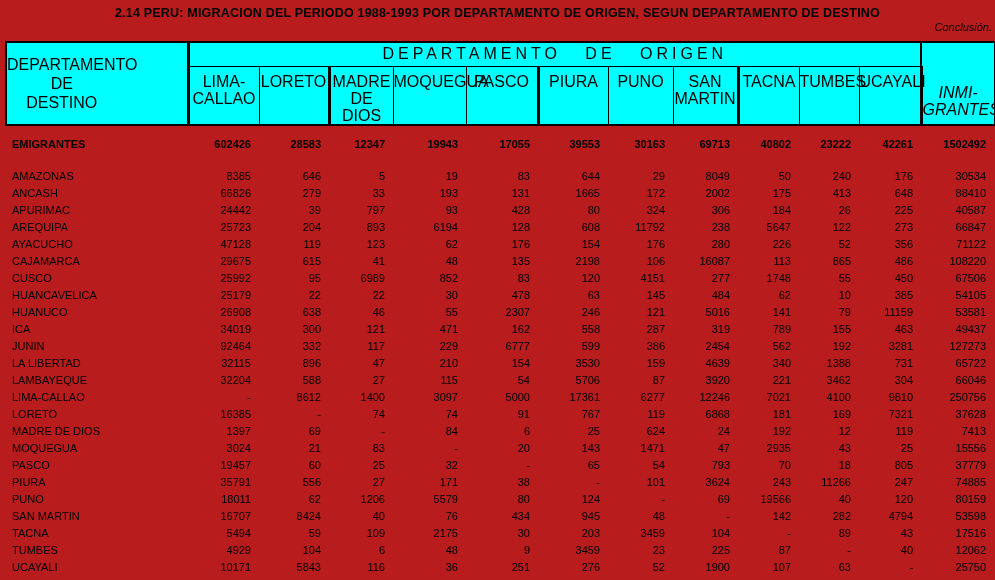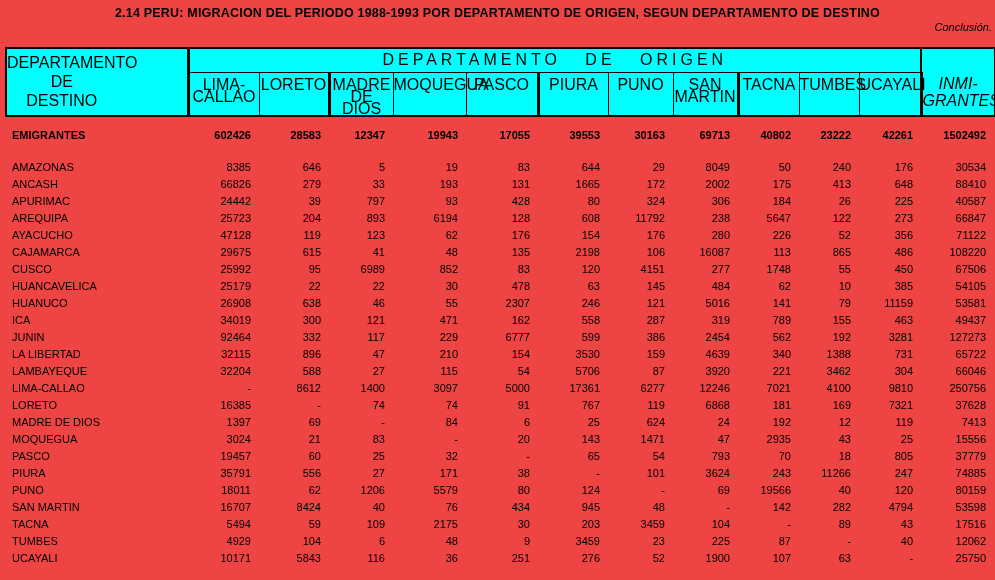--- a/index.html
+++ b/index.html
@@ -1,38 +1,38 @@
 <!DOCTYPE html>
 <html><head>
 <meta charset="utf-8">
 <style>
   * { margin: 0; padding: 0; box-sizing: border-box; }
   html, body { background: #e8e8e8; }
   .page {
     width: 995px; height: 580px;
-    background: #ef4444;
+    background: #b91c1c;
     color: #000;
     font-family: "Liberation Sans", "DejaVu Sans", sans-serif;
     position: relative;
     overflow: hidden;
   }
   .title {
     padding-top: 6px;
     text-align: center;
     font-weight: bold;
     font-size: 12.5px;
     letter-spacing: 0.2px;
   }
   .conclusion {
     text-align: right;
     font-style: italic;
     font-size: 11px;
     padding-right: 3px;
     margin-top: 1px;
-    margin-bottom: 14px;
+    margin-bottom: 8px;
   }
   table.mig {
     border-collapse: collapse;
     table-layout: fixed;
     width: 988px;
     margin-left: 5px;
     border-bottom: 2px solid #000;
   }
   thead th {
     background: #00ffff;
@@ -64,21 +64,21 @@
     line-height: 17px;
     padding-bottom: 6px;
     border-left: 2px solid #000;
     border-bottom: 2px solid #000;
     font-style: italic;
   }
   th.origin-col {
     height: 40px;
     vertical-align: top;
     padding-top: 6px;
-    line-height: 12px;
+    line-height: 17px;
     text-align: center;
     border-bottom: 2px solid #000;
   }
   th.br-thick { border-right: 3px solid #000; }
   tbody td {
     border: none;
     font-size: 11px;
     height: 17px;
     padding: 0;
     white-space: nowrap;

